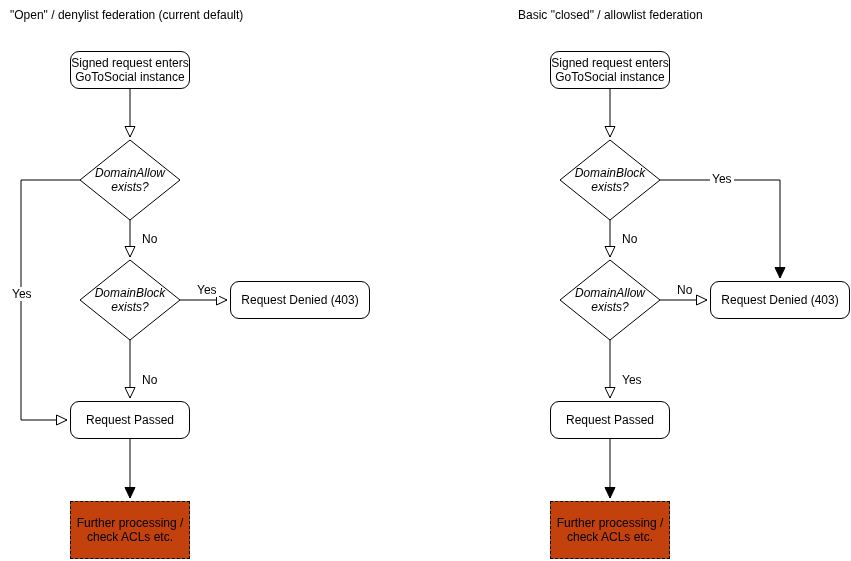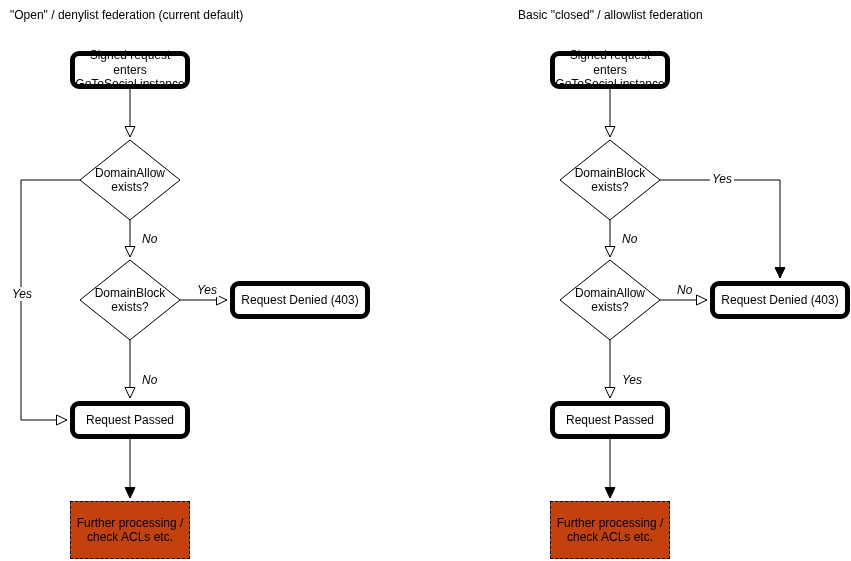--- a/index.html
+++ b/index.html
@@ -40,37 +40,37 @@
   .node {
     position: absolute;
     display: flex;
     align-items: center;
     justify-content: center;
     text-align: center;
     white-space: pre-line;
   }
   .box {
     background: #ffffff;
-    border: 5px solid #000000;
+    border: 1px solid #000000;
     border-radius: 9px;
   }
   .dashed {
     background: #c2410c;
     border: 1px dashed #000000;
     border-radius: 0;
   }
   .diamond-label {
     background: transparent;
+    font-style: italic;
   }
   .edge-label {
     position: absolute;
     background: #ffffff;
     padding: 0 2px;
     white-space: nowrap;
-    font-style: italic;
   }
 </style>
 </head>
 <body>
 
 <div class="canvas">
 
   <svg class="wires" viewBox="0 0 851 561" xmlns="http://www.w3.org/2000/svg">
     <defs>
       <marker id="mOpen" markerUnits="userSpaceOnUse" markerWidth="14" markerHeight="14" refX="11.5" refY="6" orient="auto">

